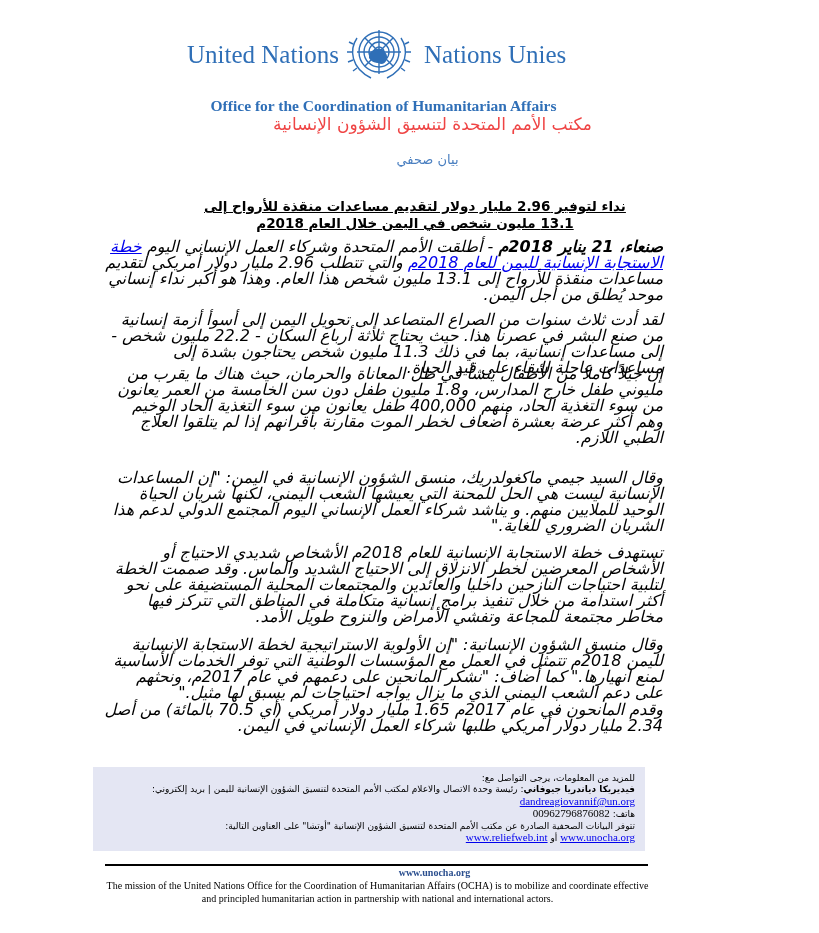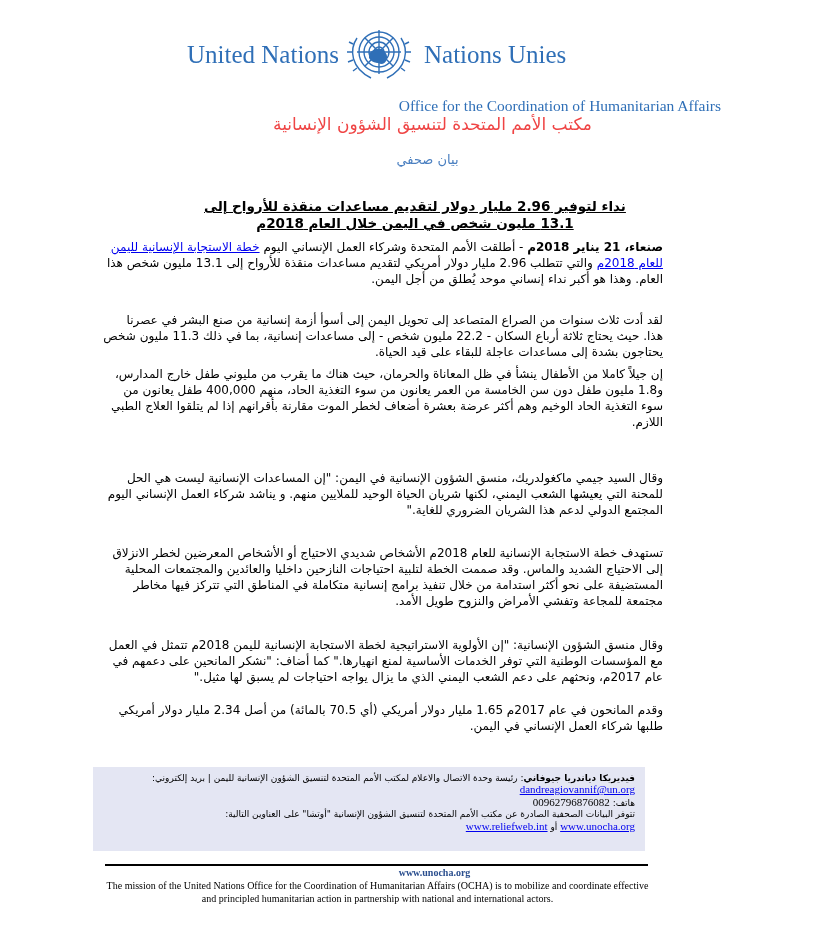--- a/index.html
+++ b/index.html
@@ -2,28 +2,28 @@
 <html><head>
 <meta charset="utf-8">
 <style>
   html, body { margin: 0; padding: 0; background: #ffffff; }
   body { width: 819px; height: 933px; position: relative; overflow: hidden; font-family: "Liberation Serif", serif; color: #000; }
 
   .header { position: absolute; left: 0; top: 0; width: 819px; }
   .un-en { position: absolute; left: 187px; top: 41px; font-family: "Liberation Serif", serif; font-size: 25px; color: #2f6fb7; }
   .un-fr { position: absolute; left: 424px; top: 41px; font-family: "Liberation Serif", serif; font-size: 25px; color: #2f6fb7; }
   .emblem { position: absolute; left: 343px; top: 24px; width: 72px; height: 60px; }
-  .office-en { position: absolute; left: 0; width: 721px; top: 97px; text-align: right; font-size: 15.5px; color: #2f6fb7; padding-left: 46px; box-sizing: border-box; }
+  .office-en { position: absolute; left: 0; width: 721px; top: 97px; text-align: center; font-size: 15.5px; color: #2f6fb7; padding-left: 46px; box-sizing: border-box; font-weight: bold; }
   .office-ar { position: absolute; left: 0; width: 819px; top: 114px; text-align: center; font-size: 17px; color: #ef4444; direction: rtl; font-family: "DejaVu Sans", sans-serif; padding-right: 0; box-sizing: border-box; padding-left: 46px; }
 
   .press-label { position: absolute; left: 0; width: 819px; top: 152px; text-align: center; font-family: "DejaVu Sans", sans-serif; font-size: 13px; color: #4a7fc0; direction: rtl; padding-left: 36px; box-sizing: border-box; }
 
   .title { position: absolute; left: 200px; width: 430px; top: 186px; direction: rtl; text-align: center; font-family: "DejaVu Sans", sans-serif; font-weight: bold; font-size: 13.5px; line-height: 17px; text-decoration: underline; margin-top: 12px; }
 
-  .body-text { position: absolute; left: 103px; width: 560px; direction: rtl; text-align: right; font-family: "DejaVu Sans", sans-serif; font-size: 12px; line-height: 16px; }
+  .body-text { position: absolute; left: 103px; width: 560px; direction: rtl; text-align: right; font-family: "DejaVu Sans", sans-serif; font-size: 16px; line-height: 16px; font-style: italic; }
   .body-text b { font-weight: bold; }
   .body-text a { color: #0000ee; text-decoration: underline; }
   .p1 { top: 239px; }
   .p2 { top: 312px; }
   .p3 { top: 366px; }
   .p4 { top: 470px; }
   .p5 { top: 545px; }
   .p6 { top: 637px; }
   .p7 { top: 702px; }
 
@@ -75,20 +75,21 @@
 
 <div class="body-text p2">لقد أدت ثلاث سنوات من الصراع المتصاعد إلى تحويل اليمن إلى أسوأ أزمة إنسانية من صنع البشر في عصرنا هذا. حيث يحتاج ثلاثة أرباع السكان - 22.2 مليون شخص - إلى مساعدات إنسانية، بما في ذلك 11.3 مليون شخص يحتاجون بشدة إلى مساعدات عاجلة للبقاء على قيد الحياة.</div>
 <div class="body-text p3">إن جيلاً كاملا من الأطفال ينشأ في ظل المعاناة والحرمان، حيث هناك ما يقرب من مليوني طفل خارج المدارس، و1.8 مليون طفل دون سن الخامسة من العمر يعانون من سوء التغذية الحاد، منهم 400,000 طفل يعانون من سوء التغذية الحاد الوخيم وهم أكثر عرضة بعشرة أضعاف لخطر الموت مقارنة بأقرانهم إذا لم يتلقوا العلاج الطبي اللازم.</div>
 <div class="body-text p4">وقال السيد جيمي ماكغولدريك، منسق الشؤون الإنسانية في اليمن: "إن المساعدات الإنسانية ليست هي الحل للمحنة التي يعيشها الشعب اليمني، لكنها شريان الحياة الوحيد للملايين منهم. و يناشد شركاء العمل الإنساني اليوم المجتمع الدولي لدعم هذا الشريان الضروري للغاية."</div>
 <div class="body-text p5">تستهدف خطة الاستجابة الإنسانية للعام 2018م الأشخاص شديدي الاحتياج أو الأشخاص المعرضين لخطر الانزلاق إلى الاحتياج الشديد والماس. وقد صممت الخطة لتلبية احتياجات النازحين داخليا والعائدين والمجتمعات المحلية المستضيفة على نحو أكثر استدامة من خلال تنفيذ برامج إنسانية متكاملة في المناطق التي تتركز فيها مخاطر مجتمعة للمجاعة وتفشي الأمراض والنزوح طويل الأمد.</div>
 <div class="body-text p6">وقال منسق الشؤون الإنسانية: "إن الأولوية الاستراتيجية لخطة الاستجابة الإنسانية لليمن 2018م تتمثل في العمل مع المؤسسات الوطنية التي توفر الخدمات الأساسية لمنع انهيارها." كما أضاف: "نشكر المانحين على دعمهم في عام 2017م، ونحثهم على دعم الشعب اليمني الذي ما يزال يواجه احتياجات لم يسبق لها مثيل."</div>
 <div class="body-text p7">وقدم المانحون في عام 2017م 1.65 مليار دولار أمريكي (أي 70.5 بالمائة) من أصل 2.34 مليار دولار أمريكي طلبها شركاء العمل الإنساني في اليمن.</div>
 
 <div class="contact-box">
   <div class="contact-inner">
+    <div>للمزيد من المعلومات، يرجى التواصل مع:</div>
     <div><b>فيديريكا دياندريا جيوفاني</b><span>: رئيسة وحدة الاتصال والاعلام لمكتب الأمم المتحدة لتنسيق الشؤون الإنسانية لليمن | بريد إلكتروني: </span><a>dandreagiovannif@un.org</a></div>
     <div><span>هاتف: </span><span class="ltr">00962796876082</span></div>
     <div>تتوفر البيانات الصحفية الصادرة عن مكتب الأمم المتحدة لتنسيق الشؤون الإنسانية "أوتشا" على العناوين التالية:</div>
     <div><a>www.unocha.org</a><span> أو </span><a>www.reliefweb.int</a></div>
   </div>
 </div>
 
 <div class="footer-rule"></div>
 <div class="footer-url">www.unocha.org</div>
 <div class="footer-mission">The mission of the United Nations Office for the Coordination of Humanitarian Affairs (OCHA) is to mobilize and coordinate effective and principled humanitarian action in partnership with national and international actors.</div>

